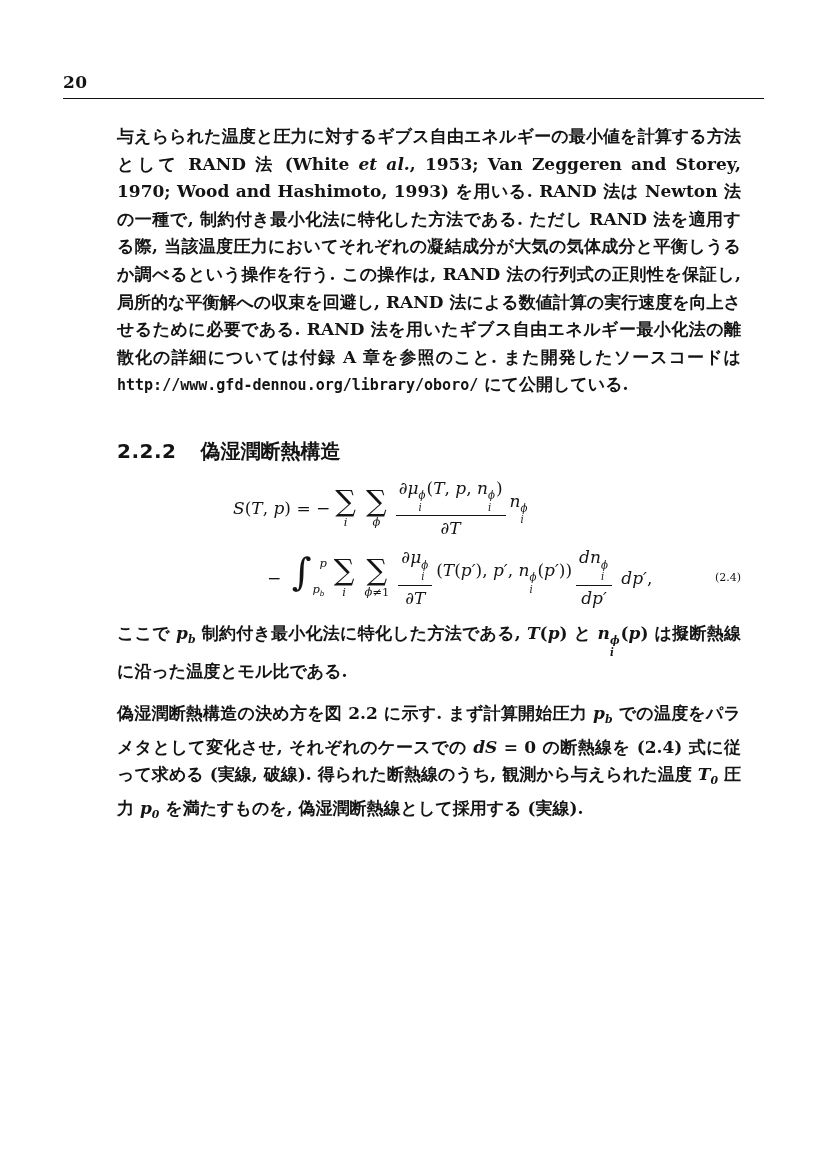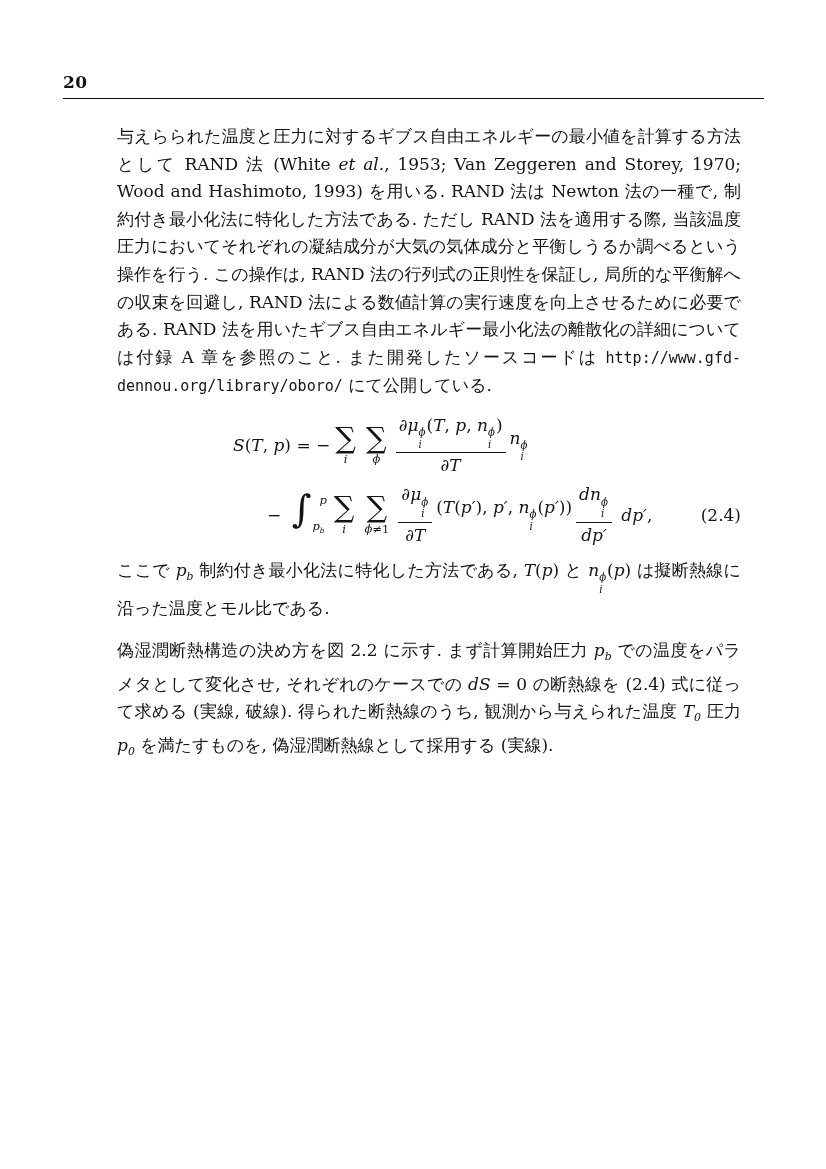--- a/index.html
+++ b/index.html
@@ -14,21 +14,21 @@
     font-size:17px;padding-bottom:6px;border-bottom:1.6px solid #111;
   }
   .page-number{font-weight:bold;letter-spacing:.5px;}
   .running-head{display:inline-flex;align-items:baseline;}
   .rh-chapter{margin-right:18px;}
   
   .body-text{
     position:absolute;left:117px;top:114px;width:624px;
     font-size:17px;line-height:27.6px;text-align:justify;
   }
-  .para{margin:0;}
+  .para{margin:0;font-weight:bold;}
   .para-1{margin-top:9px;}
   .para-2{margin-top:25px;}
   .para-3{margin-top:2px;}
   .para-4{margin-top:14px;}
   .mi{font-style:italic;}
   .msub{font-style:italic;font-size:64%;}
   .tt{font-family:"DejaVu Sans Mono","Liberation Mono",monospace;font-size:15px;}
   
   .ss{
     display:inline-flex;flex-direction:column;align-items:flex-start;
@@ -52,35 +52,39 @@
   .sum-sym{font-size:29px;line-height:.95;}
   .sum-under{font-size:11.5px;line-height:1;margin-top:2px;}
   .frac{display:inline-flex;flex-direction:column;align-items:center;margin:0 4px;line-height:1.2;}
   .frac-num{border-bottom:1.2px solid #141414;padding:0 3px 2px;}
   .frac-den{padding-top:2px;}
   .integral{display:inline-flex;margin:0 2px 0 5px;}
   .int-sym{font-size:38px;line-height:.9;}
   .int-lims{display:inline-flex;flex-direction:column;justify-content:space-between;height:46px;font-size:11.5px;line-height:1;margin-left:1px;}
   .int-sup{margin-left:7px;margin-top:3px;}
   .int-sub{margin-bottom:3px;}
-  .eq-number{margin-left:auto;padding-left:8px;font-size:17px;}
+  .eq-number{margin-left:auto;padding-left:8px;font-size:11px;}
 </style>
 </head>
 <body>
 
 <div class="page">
 
   <header class="page-header">
     <span class="page-number">20</span>
   </header>
 
   <main class="body-text">
 
     <p class="para para-1"><span>与えらられた温度と圧力に対するギブス自由エネルギーの最小値を計算する方法として RAND 法 (White </span><span class="mi">et al.</span><span>, 1953; Van Zeggeren and Storey, 1970; Wood and Hashimoto, 1993) を用いる. RAND 法は Newton 法の一種で, 制約付き最小化法に特化した方法である. ただし RAND 法を適用する際, 当該温度圧力においてそれぞれの凝結成分が大気の気体成分と平衡しうるか調べるという操作を行う. この操作は, RAND 法の行列式の正則性を保証し, 局所的な平衡解への収束を回避し, RAND 法による数値計算の実行速度を向上させるために必要である. RAND 法を用いたギブス自由エネルギー最小化法の離散化の詳細については付録 A 章を参照のこと. また開発したソースコードは </span><span class="tt">http://www.gfd-dennou.org/library/oboro/</span><span> にて公開している.</span></p>
 
+    <h2 class="section-heading">
+      <span class="sec-num">2.2.2</span>
+      <span class="sec-title">偽湿潤断熱構造</span>
+    </h2>
 
 
     <div class="equation">
       <div class="eq-row eq-row1">
         <span class="eq-inline"><span class="mi">S</span><span>(</span><span class="mi">T</span><span>, </span><span class="mi">p</span><span>) = −</span></span>
         <span class="sum">
           <span class="sum-sym">∑</span>
           <span class="sum-under"><span class="mi">i</span></span>
         </span>
         <span class="sum">

